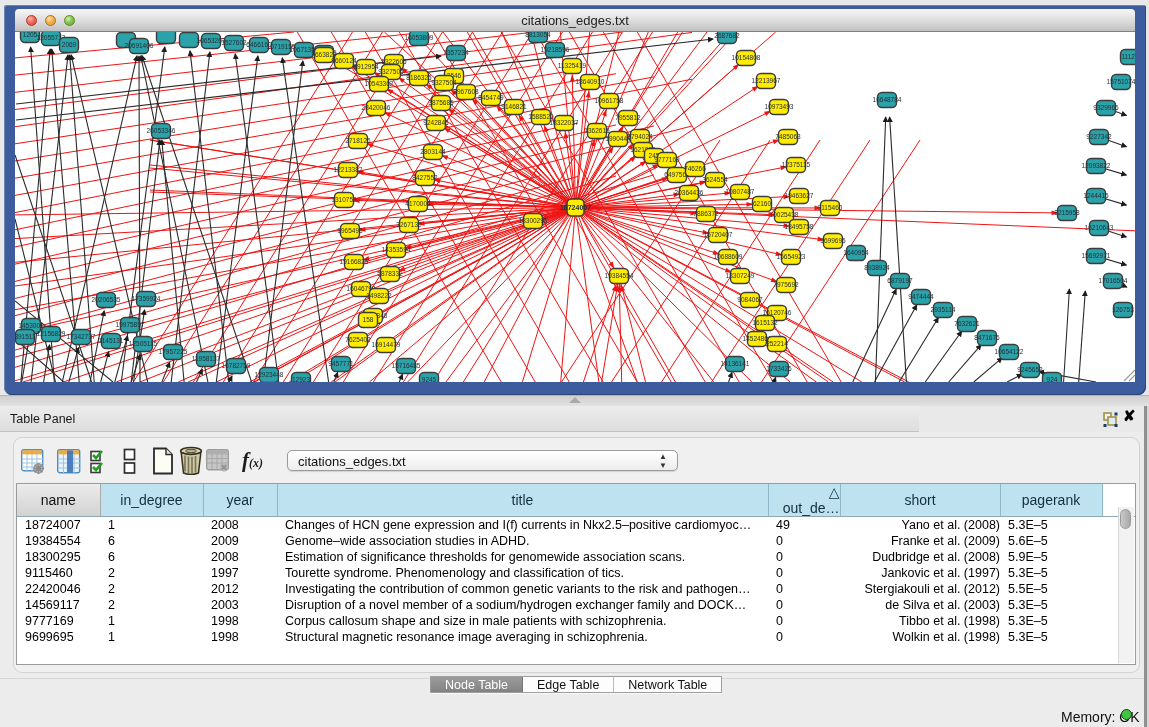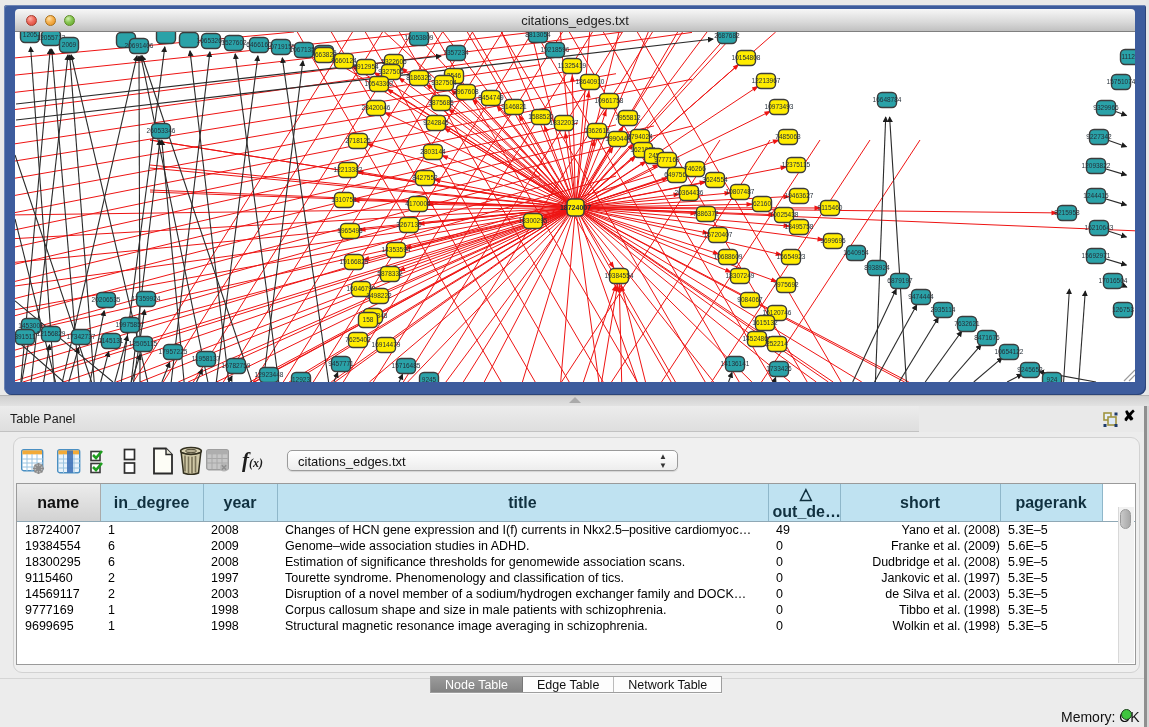--- a/index.html
+++ b/index.html
@@ -28,21 +28,21 @@
 #well{left:13px;top:5px;width:1127px;height:236px;background:#f0f0f0;border:1px solid #d2d2d2;border-radius:9px}
 
 .ic{position:absolute;top:17px}
 #combo{left:287px;top:18px;width:391px;height:21px;border:1px solid #9b9b9b;border-radius:5px;background:linear-gradient(#ffffff,#ededed);box-shadow:0 1px 1px rgba(0,0,0,.12)}
 #combo span{position:absolute;left:10px;top:3px;font-size:13px;color:#111}
 #combo .ar{left:auto;right:10px;top:1px;font-size:8px;color:#333;letter-spacing:0}
 
 #tablebox{left:16px;top:51px;width:1120px;height:182px;background:#fff;border:1px solid #9a9a9a}
 table{border-collapse:collapse;table-layout:fixed;width:1118px;font-size:12.5px}
 td{font-size:12.5px}
-th{height:22px;background:#bfe2f1;border-right:1px solid #8fb7ca;border-bottom:1px solid #8fa8b5;font-weight:bold;color:#10303f;font-size:16px;padding:0}
+th{height:22px;background:#bfe2f1;border-right:1px solid #8fb7ca;border-bottom:1px solid #8fa8b5;font-weight:normal;color:#10303f;font-size:14px;padding:0}
 th.c1{background:linear-gradient(#ececec,#d2d2d2);border-right:1px solid #aaa;color:#111}
 td{height:16px;padding:0 0 0 8px;color:#000;white-space:nowrap;overflow:hidden}
 .c1{width:83px}.c2{width:103px}.c3{width:74px}.c4{width:491px}.c5{width:72px}.c6{width:160px}.c7{width:102px}.c8{width:auto;background:#fff;border:none}
 td.c6{text-align:right;padding:0}
 #scroll{left:1118px;top:75px;width:16px;height:156px;background:#f2f2f2;border-left:1px solid #d8d8d8}
 #thumb{left:1120px;top:77px;width:11px;height:20px;background:linear-gradient(90deg,#c9c9c9,#a8a8a8);border-radius:6px;border:1px solid #9a9a9a}
 
 #tabline{left:0;top:246px;width:1149px;height:1px;background:#d5d5d5}
 #tabs{left:430px;top:244px;height:17px;border:1px solid #9e9e9e;border-radius:0;overflow:hidden;display:flex;box-shadow:0 1px 0 rgba(255,255,255,.7)}
 .tab{font-size:12.5px;height:17px;line-height:16px;padding:0 14px;background:#fdfdfd;color:#111;border-right:1px solid #bbb}
@@ -464,21 +464,21 @@
       <span class="ar">▲<br>▼</span>
     </div>
   <div class="abs" id="tablebox">
     <table>
       <tbody>
           <tr>
             <th class="c1">name</th>
             <th class="c2">in_degree</th>
             <th class="c3">year</th>
             <th class="c4">title</th>
-            <th class="c5" style="text-align:center;padding-left:4px">△ out_de…</th>
+            <th class="c5" style="text-align:right;padding-left:4px">△ out_de…</th>
             <th class="c6">short</th>
             <th class="c7">pagerank</th>
             <th class="c8" style="background:#fff;border-right:none;border-bottom:1px solid #8fa8b5"></th>
           </tr>
       <tr>
             <td class="c1">18724007</td>
             <td class="c2">1</td>
             <td class="c3">2008</td>
             <td class="c4">Changes of HCN gene expression and I(f) currents in Nkx2.5–positive cardiomyoc…</td>
             <td class="c5">49</td>
@@ -507,20 +507,30 @@
             <td class="c8"></td>
           </tr>
 <tr>
             <td class="c1">9115460</td>
             <td class="c2">2</td>
             <td class="c3">1997</td>
             <td class="c4">Tourette syndrome. Phenomenology and classification of tics.</td>
             <td class="c5">0</td>
             <td class="c6">Jankovic et al. (1997)</td>
             <td class="c7">5.3E–5</td>
+            <td class="c8"></td>
+          </tr>
+<tr>
+            <td class="c1">22420046</td>
+            <td class="c2">2</td>
+            <td class="c3">2012</td>
+            <td class="c4">Investigating the contribution of common genetic variants to the risk and pathogen…</td>
+            <td class="c5">0</td>
+            <td class="c6">Stergiakouli et al. (2012)</td>
+            <td class="c7">5.5E–5</td>
             <td class="c8"></td>
           </tr>
 <tr>
             <td class="c1">14569117</td>
             <td class="c2">2</td>
             <td class="c3">2003</td>
             <td class="c4">Disruption of a novel member of a sodium/hydrogen exchanger family and DOCK…</td>
             <td class="c5">0</td>
             <td class="c6">de Silva et al. (2003)</td>
             <td class="c7">5.3E–5</td>

